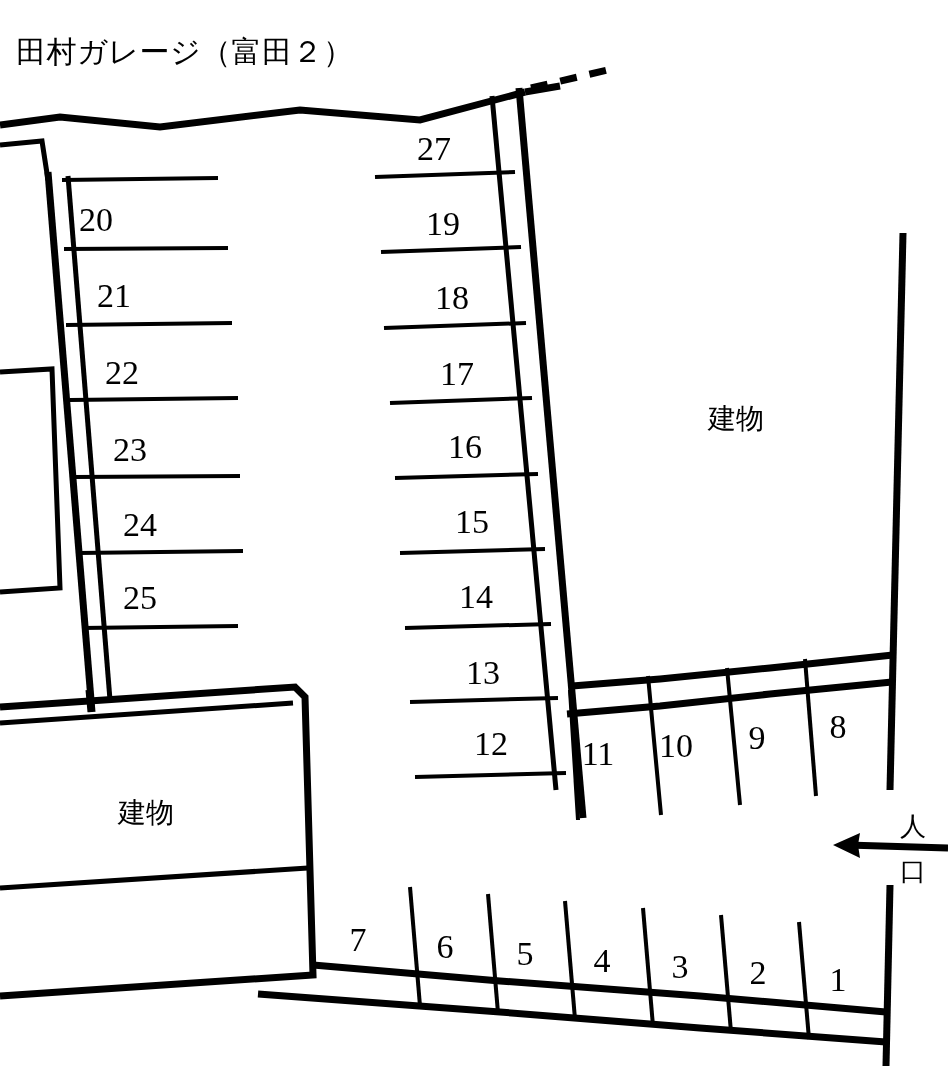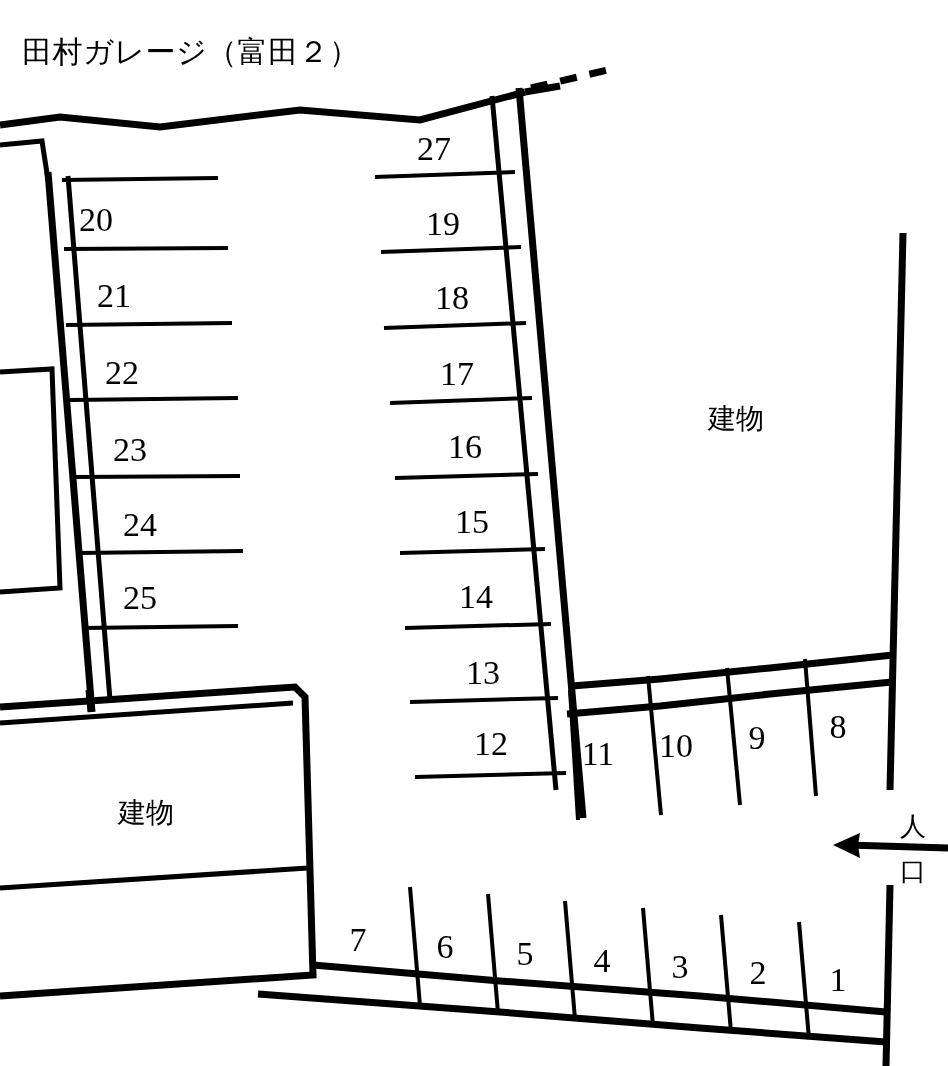--- a/index.html
+++ b/index.html
@@ -14,21 +14,21 @@
     overflow: hidden;
   }
   #map-root {
     position: relative;
     width: 948px;
     height: 1066px;
     background: #ffffff;
   }
   #map-title {
     position: absolute;
-    left: 22px;
+    left: 16px;
     top: 33px;
     font-size: 30px;
     line-height: 38px;
     color: #000000;
     font-family: "DejaVu Sans", "Liberation Sans", sans-serif;
     letter-spacing: 0.5px;
     white-space: nowrap;
   }
   svg#map-svg {
     position: absolute;

